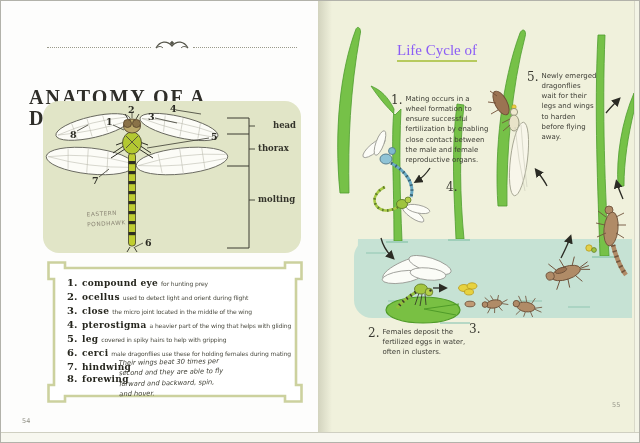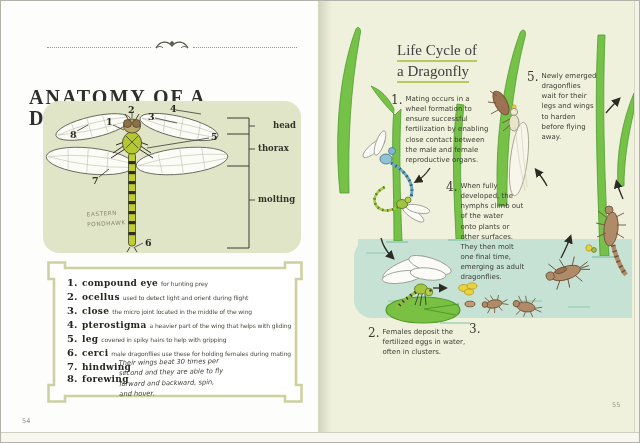--- a/index.html
+++ b/index.html
@@ -31,21 +31,21 @@
   .grow{position:absolute;left:20px;display:flex;align-items:baseline;gap:3px;white-space:nowrap;}
   .gnum{font-family:"DejaVu Serif",serif;font-size:10px;font-weight:700;color:#26261e;width:12px;}
   .gterm{font-family:"DejaVu Serif",serif;font-size:9px;font-weight:700;color:#26261e;letter-spacing:.3px;}
   .gdesc{font-size:6px;color:#4b4b40;letter-spacing:-.1px;}
   #handwritten-note{left:72px;top:96px;width:108px;font-style:italic;font-size:6.7px;color:#3e3e34;
      line-height:1.55;transform:rotate(-1.2deg);}
 
   .pagenum{font-size:6.5px;color:#8f8f84;}
 
   
-  #lifecycle-title{left:79px;top:42px;font-family:"Liberation Serif",serif;font-size:15px;color:#404040;line-height:1;}
+  #lifecycle-title{left:79px;top:42px;font-family:"Liberation Serif",serif;font-size:15px;color:#8b5cf6;line-height:1;}
   #lifecycle-title .tl{display:inline-block;border-bottom:2px solid #b7ca5e;padding-bottom:2px;margin-bottom:2px;}
   .step{position:absolute;display:flex;gap:3px;align-items:flex-start;}
   .snum{font-family:"DejaVu Serif",serif;font-size:12px;color:#3a3a32;line-height:1;}
   .stext{font-size:7px;color:#3e3e36;line-height:1.45;}
 </style>
 </head>
 <body>
 
 <div id="book">
 
@@ -316,21 +316,20 @@
         <path d="M115,287 L126,287" marker-end="url(#ah)"></path>
         <path d="M243,257 C247,249 250,243 252,237" marker-end="url(#ah)"></path>
         <path d="M229,185 C226,179 222,174 219,170" marker-end="url(#ah)"></path>
         <path d="M305,198 C302,191 300,186 299,182" marker-end="url(#ah)"></path>
         <path d="M288,112 C292,107 296,103 300,99" marker-end="url(#ah)"></path>
       </g>
     </svg>
 
     <div id="lifecycle-title" class="abs">
       <span class="tl">Life Cycle of</span><br>
-      <span class="tl">a Dragonfly</span>
     </div>
 
     <div class="step" style="left:73px;top:93px;width:100px;">
       <span class="snum">1.</span>
       <span class="stext pre">Mating occurs in a
 wheel formation to
 ensure successful
 fertilization by enabling
 close contact between
 the male and female
@@ -340,30 +339,20 @@
       <span class="snum">2.</span>
       <span class="stext pre">Females deposit the
 fertilized eggs in water,
 often in clusters.</span>
     </div>
     <div class="step" style="left:151px;top:322px;width:152px;">
       <span class="snum">3.</span>
     </div>
     <div class="step" style="left:128px;top:180px;width:80px;">
       <span class="snum">4.</span>
-      <span class="stext pre">When fully
-developed, the
-nymphs climb out
-of the water
-onto plants or
-other surfaces.
-They then molt
-one final time,
-emerging as adult
-dragonflies.</span>
     </div>
     <div class="step" style="left:209px;top:70px;width:80px;">
       <span class="snum">5.</span>
       <span class="stext pre">Newly emerged
 dragonflies
 wait for their
 legs and wings
 to harden
 before flying
 away.</span>

